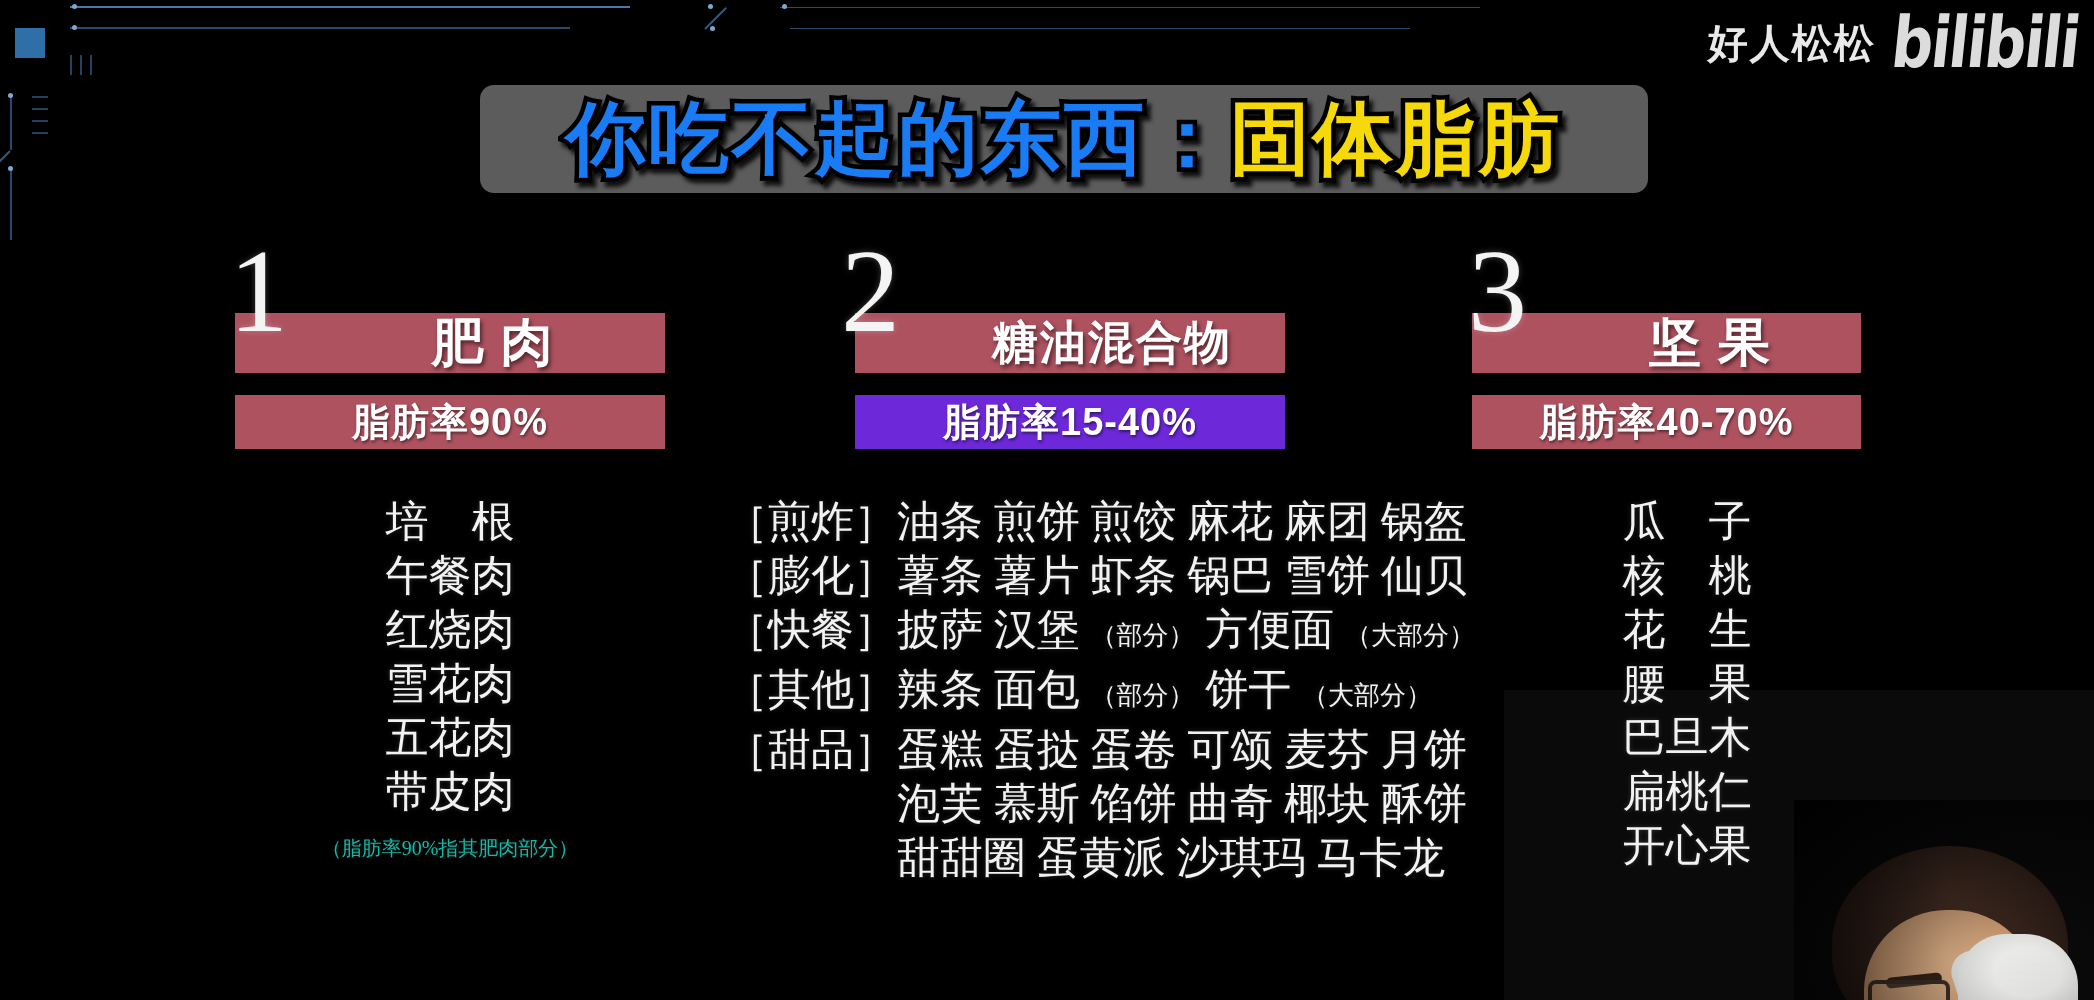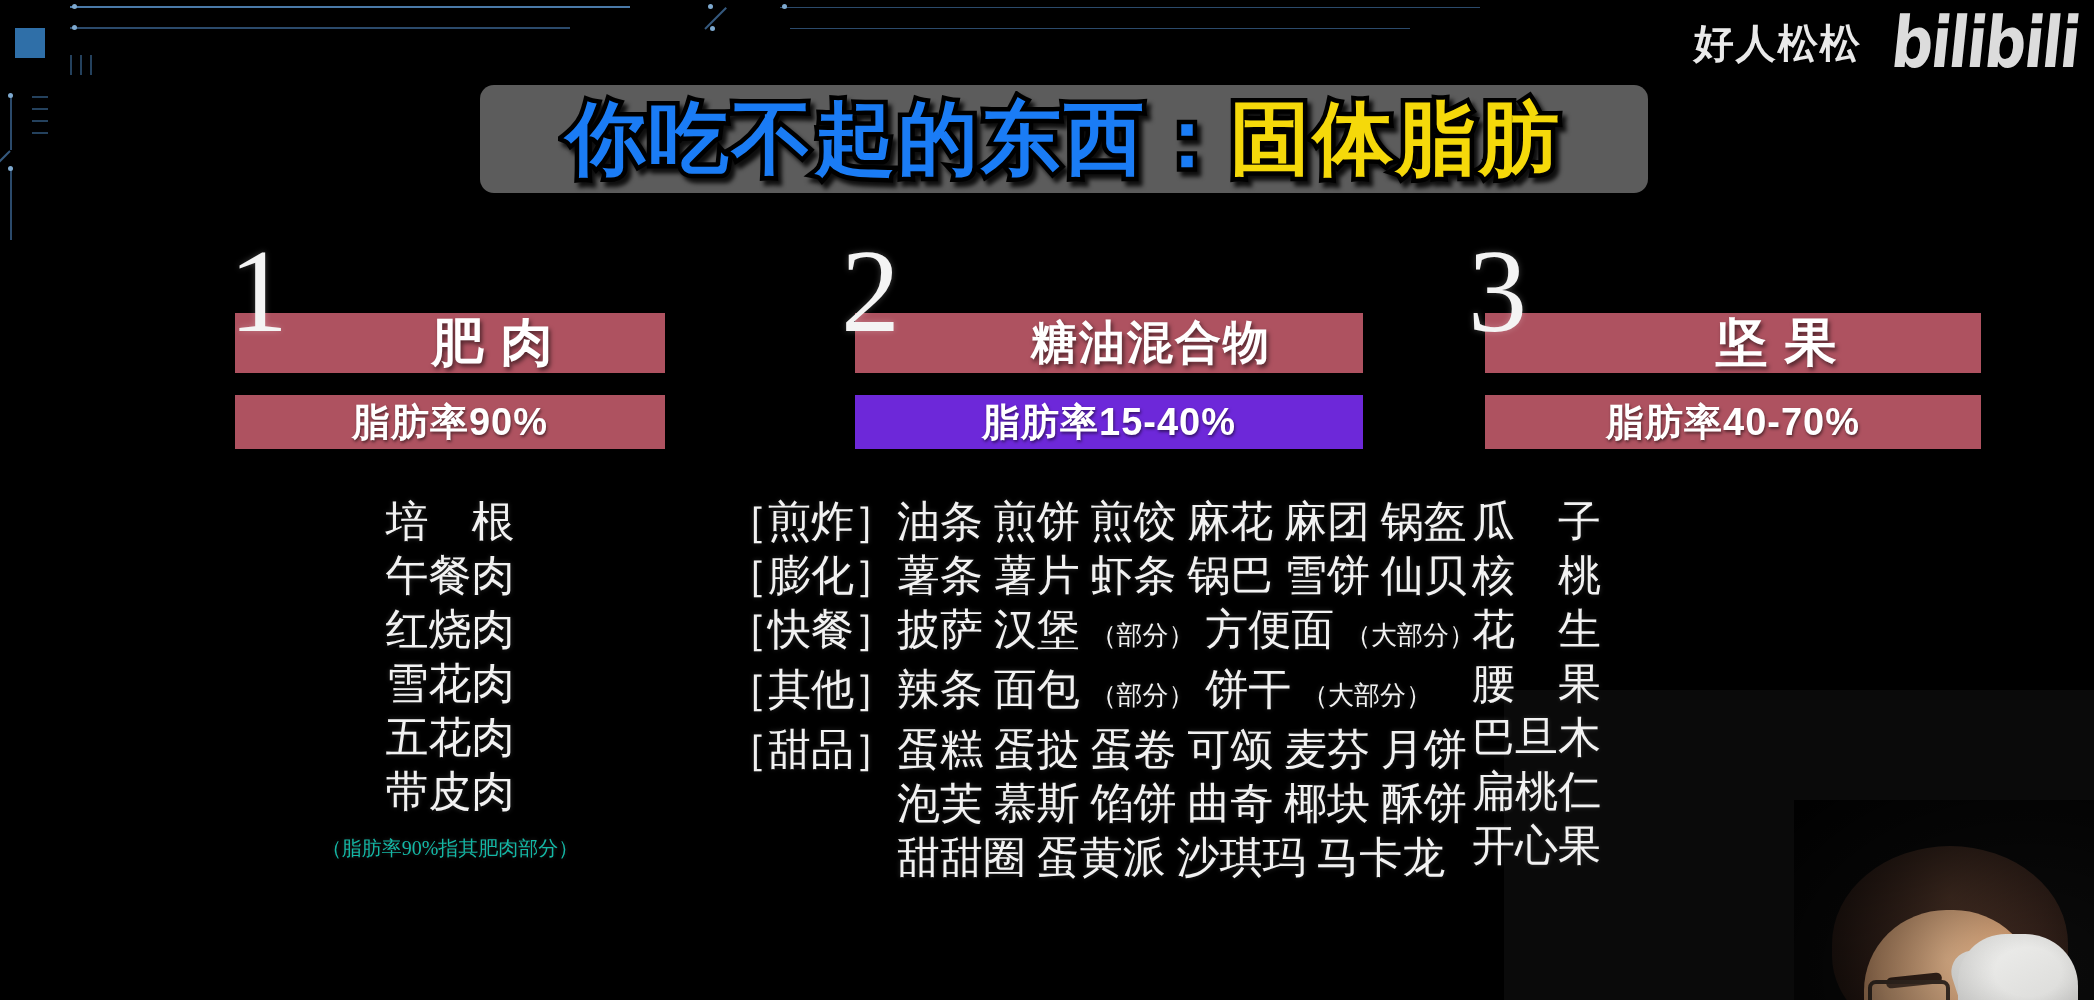--- a/index.html
+++ b/index.html
@@ -17,21 +17,21 @@
   .hud-sq{position:absolute;background:#2f6fa8;}
   .hud-dot{position:absolute;background:#7ea9cf;border-radius:50%;}
   .hud-tick{position:absolute;background:#24415d;}
   .hud-diag{position:absolute;background:#35597e;transform-origin:left center;}
 
   
   .dim-panel{position:absolute;background:#0a0a0a;}
 
   
   #watermark{
-    position:absolute;top:16px;right:16px;display:flex;align-items:center;gap:30px;
+    position:absolute;top:16px;right:16px;display:flex;align-items:center;gap:16px;
     z-index:40;
   }
   #wm-name{
     font-family:"Liberation Sans","DejaVu Sans",sans-serif;
     font-size:40px;font-weight:700;color:#e9e9e9;letter-spacing:2px;
     text-shadow:0 2px 5px rgba(0,0,0,.9);
   }
   #wm-logo{
     font-family:"DejaVu Sans",sans-serif;
     font-size:58px;font-weight:700;color:#dcdcdc;letter-spacing:-2px;
@@ -103,31 +103,31 @@
 
   
   #col1{left:235px;width:430px;}
   #col1 .bar{width:430px;}
   #col1 .rank{left:-6px;}
   #col1 .bar-title .lbl{margin-left:86px;}
   #col1 .items{text-align:center;}
   #col1 .note{text-align:center;margin-top:14px;}
 
   #col2{left:855px;width:430px;}
-  #col2 .bar{width:508px;}
+  #col2 .bar{width:430px;}
   #col2 .rank{left:-14px;}
   #col2 .bar-title .lbl{margin-left:84px;font-size:46px;}
   #col2 .items{text-align:left;left:-130px;width:820px;}
   #col2 .item{line-height:54px;}
 
   #col3{left:1472px;width:430px;}
-  #col3 .bar{width:496px;margin-left:13px;}
+  #col3 .bar{width:389px;}
   #col3 .rank{left:-4px;}
   #col3 .bar-title .lbl{margin-left:88px;}
-  #col3 .items{text-align:left;}
+  #col3 .items{text-align:center;}
 
   
   #webcam{
     position:absolute;right:0;bottom:0;width:300px;height:200px;overflow:hidden;z-index:30;
   }
   .face{position:absolute;}
   .hair{
     left:38px;bottom:-42px;width:236px;height:196px;border-radius:50% 50% 44% 44%;
     background:radial-gradient(ellipse at 50% 26%,#4a3226 0%,#33211a 55%,#1d120d 100%);
   }

